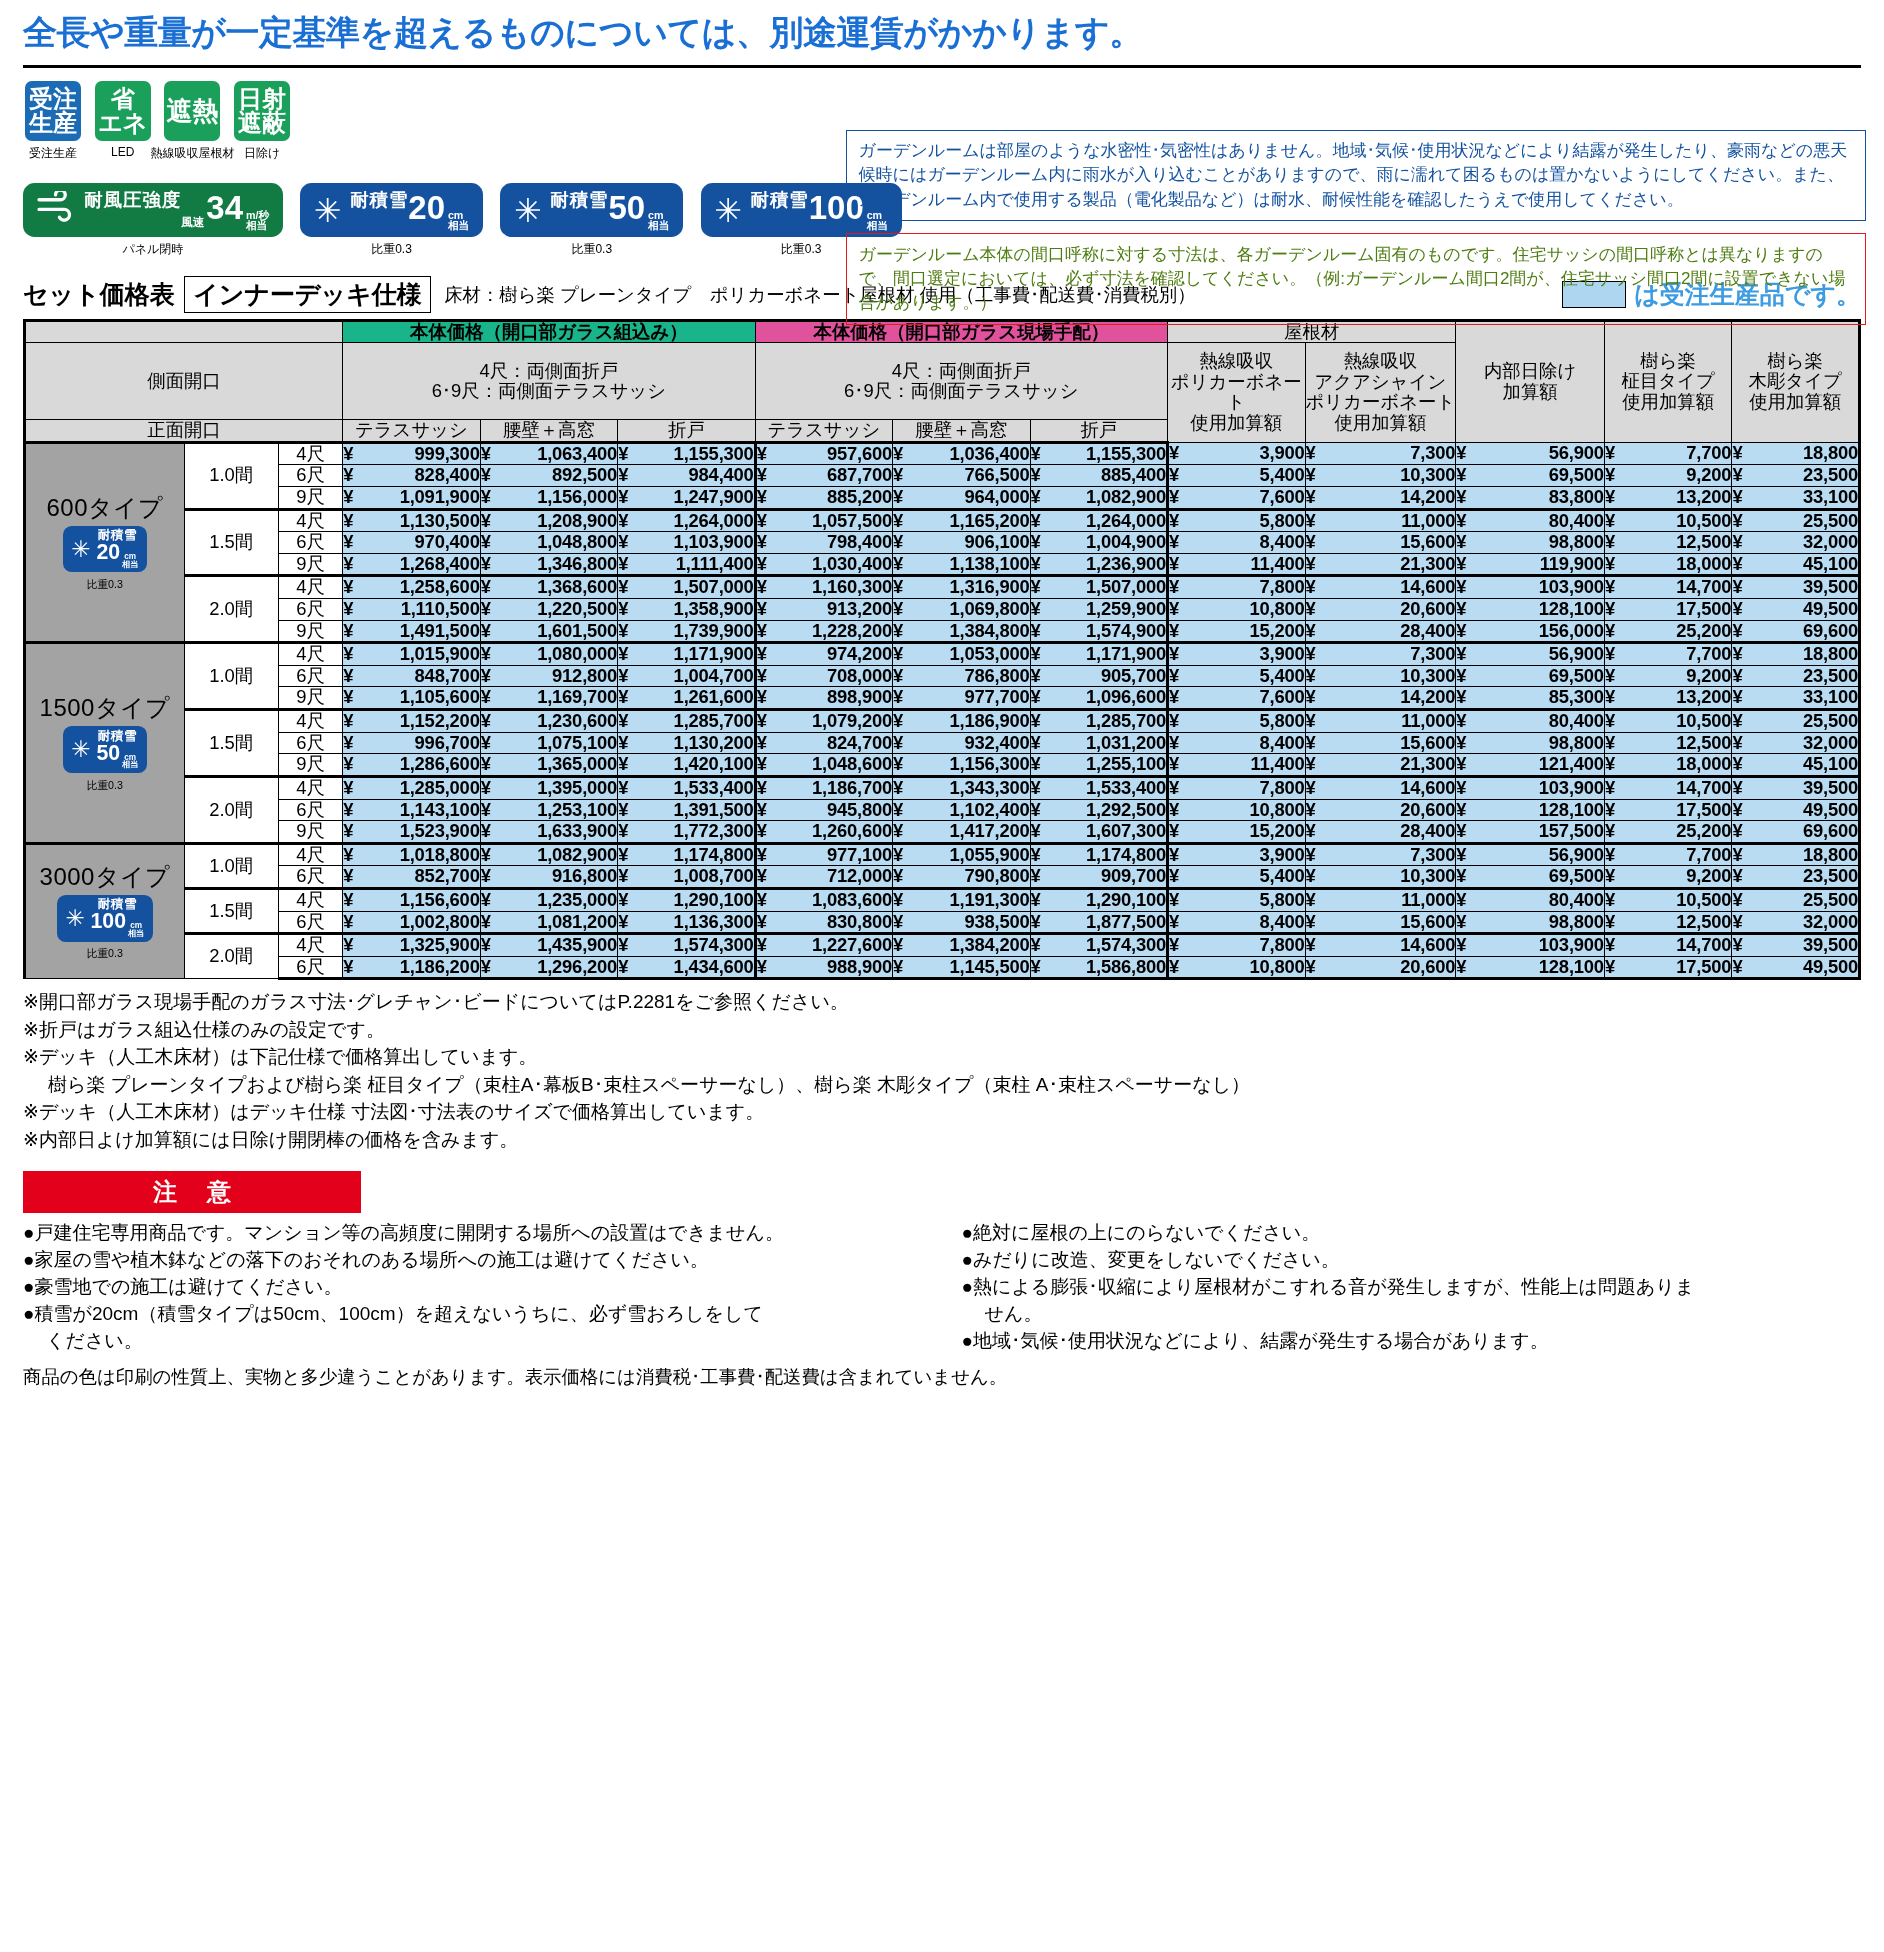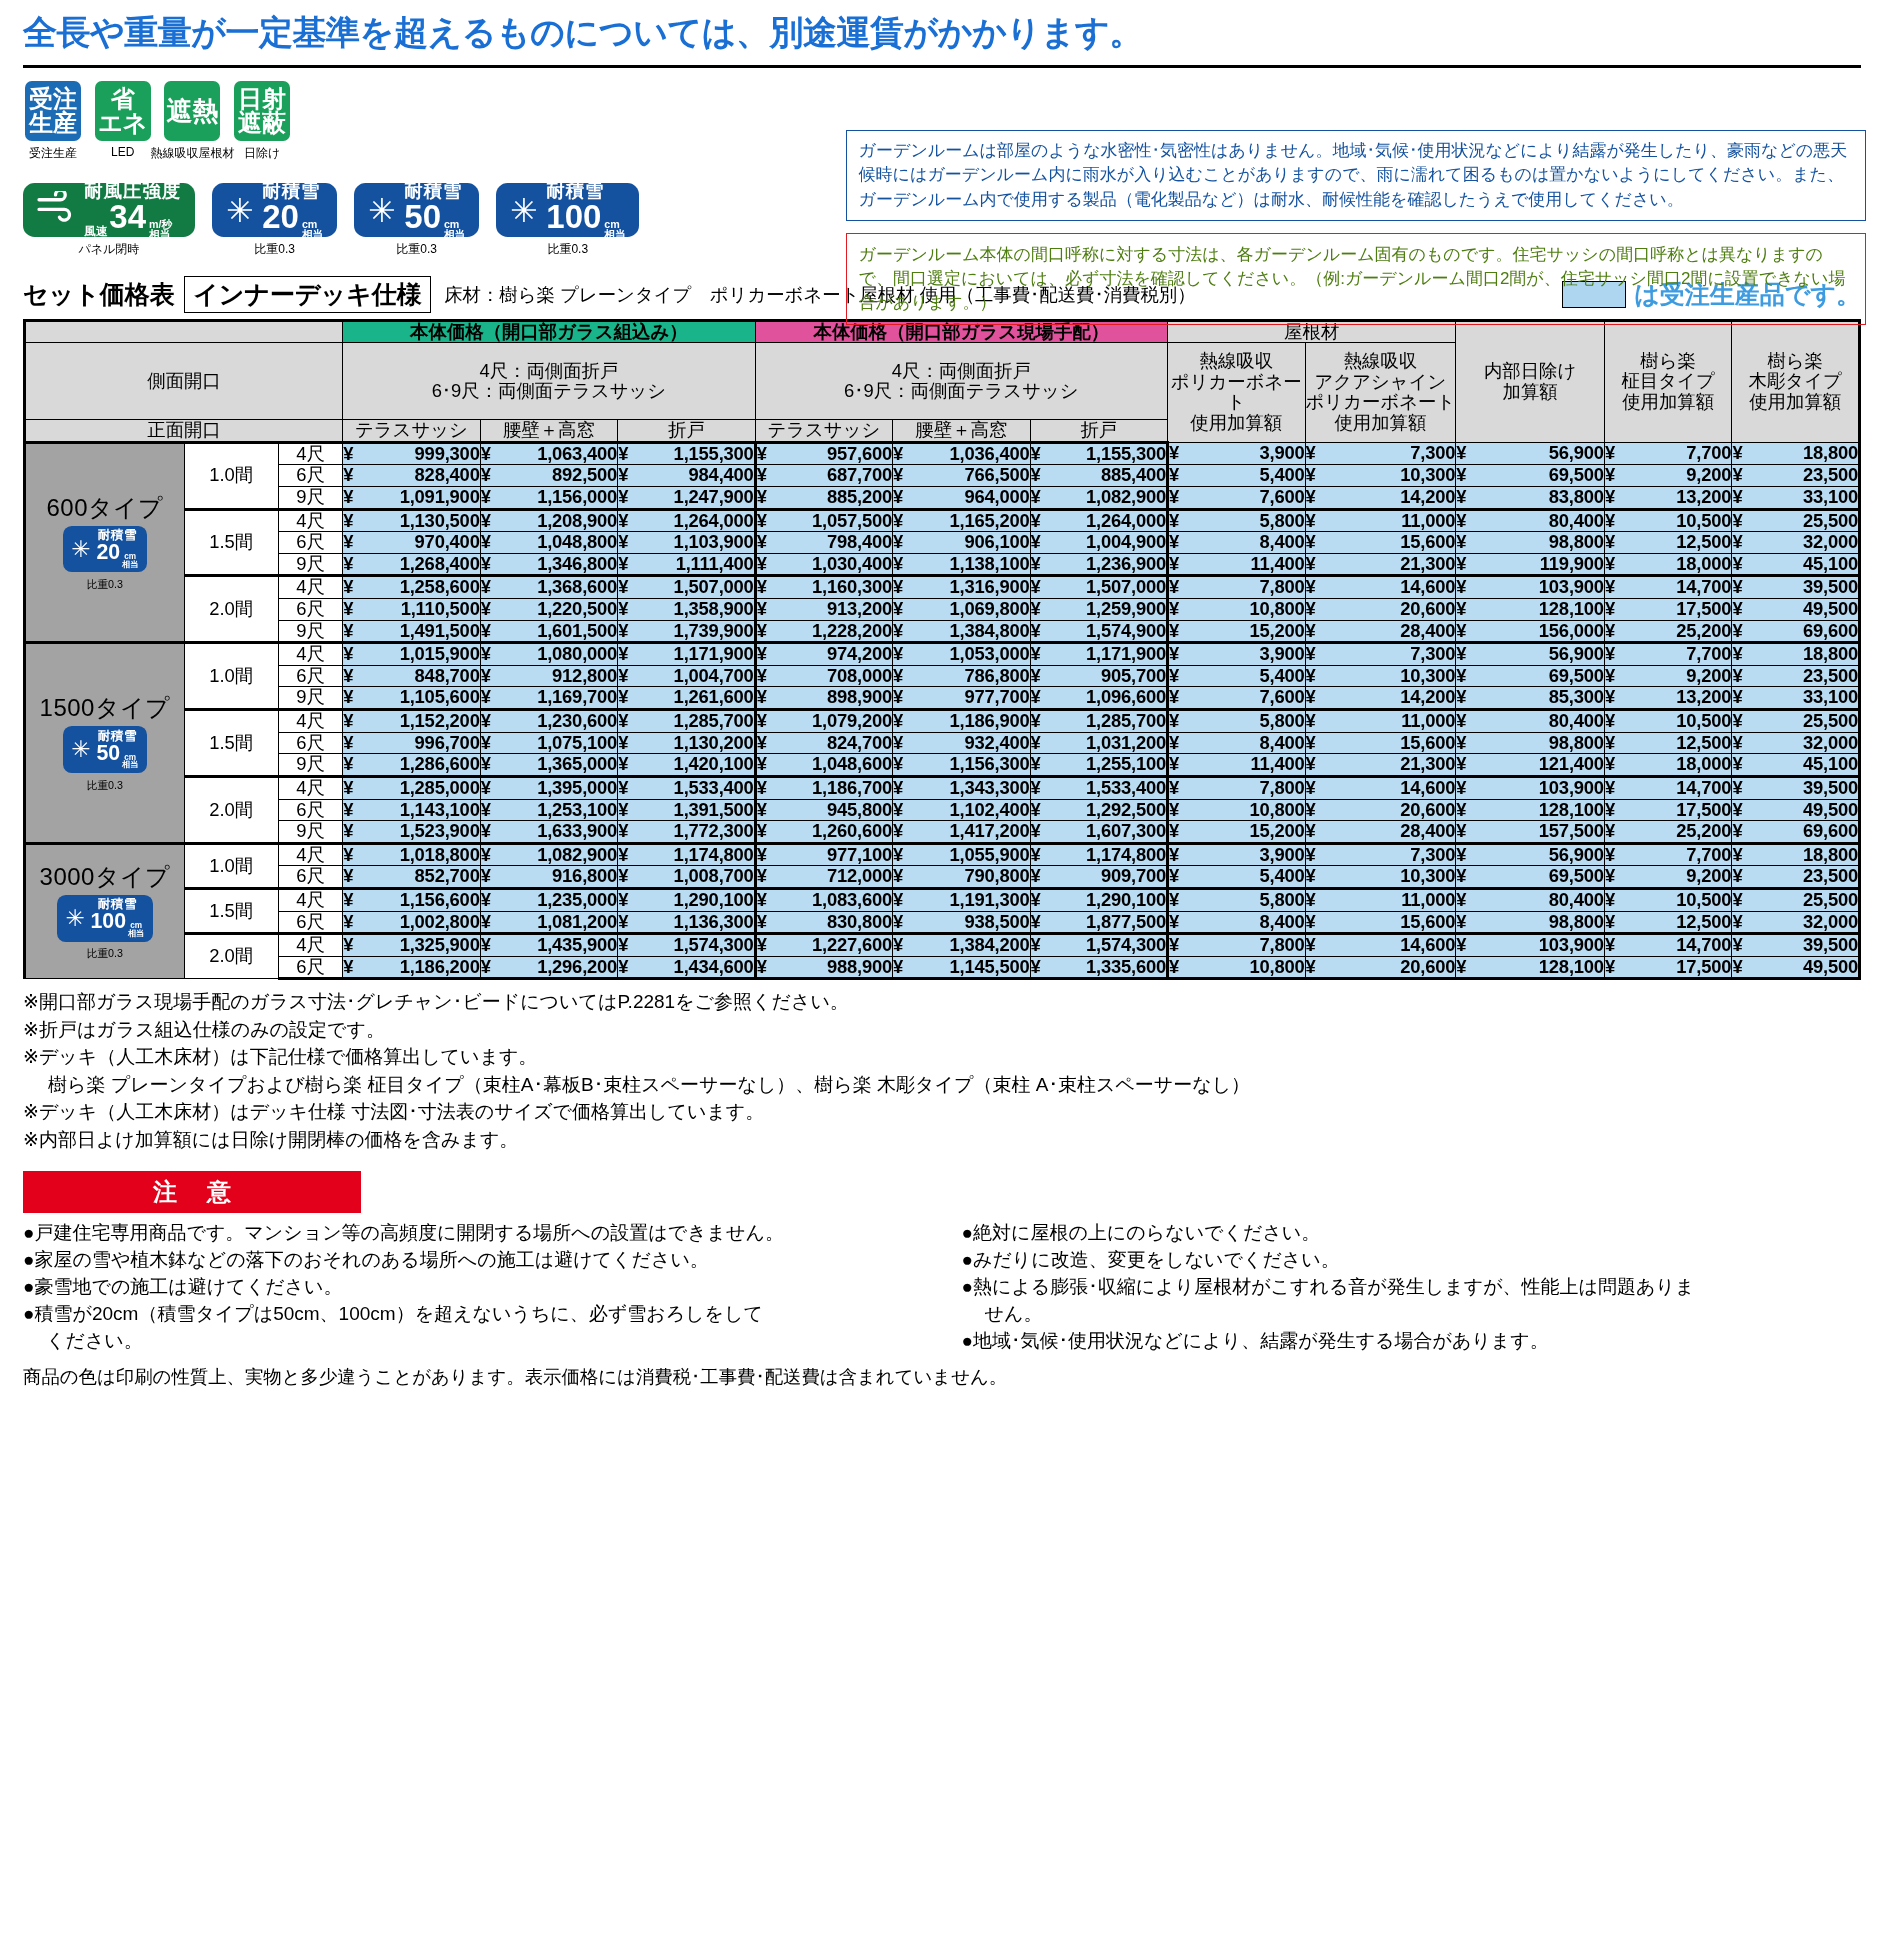--- a/index.html
+++ b/index.html
@@ -37,21 +37,21 @@
   
   .pill-row{display:flex;align-items:flex-start;gap:17.5px;margin-top:21.3px;}
   .pill-col{display:flex;flex-direction:column;align-items:center;}
   .pill{
     border-radius:11.6px;color:#fff;display:flex;align-items:center;
     padding:6.8px 13.6px;height:54px;box-sizing:border-box;
   }
   .pill-green{background:#127a43;}
   .pill-blue{background:#14529f;}
   .pill-ico{font-size:33px;line-height:1;margin-right:8.7px;}
-  .pill-txt{display:flex;flex-direction:column;line-height:1.0;}
+  .pill-txt{display:flex;flex-direction:row;line-height:1.0;}
   .pill-l1{font-size:18.4px;font-weight:bold;letter-spacing:1px;}
   .pill-l2{font-size:29px;font-weight:bold;display:flex;align-items:baseline;}
   .pill-sub{font-size:10.7px;font-weight:bold;line-height:0.95;margin-left:2.9px;display:flex;flex-direction:column;}
   .pill-pre{font-size:11.6px;font-weight:bold;align-self:flex-end;margin-right:1.9px;margin-bottom:2.9px;}
   .pill-cap{font-size:12px;margin-top:3.9px;color:#000;text-align:center;white-space:nowrap;}
 
   
   .notes{position:absolute;right:18px;top:62px;width:1020px;}
   .note-box{border:1.9px solid #14529f;color:#14529f;padding:8.7px 11.6px;font-size:17px;line-height:1.42;box-sizing:border-box;}
   .note-box-red{border:1.9px solid #e11b22;color:#4d7c0f;padding:8.7px 11.6px;font-size:17px;line-height:1.42;margin-top:11.6px;box-sizing:border-box;}
@@ -2008,21 +2008,21 @@
             </td>
             <td class="cell-money thickb">
               <div class="money">
                 <span class="yen">¥</span>
                 <span>1,145,500</span>
               </div>
             </td>
             <td class="cell-money thickr thickb">
               <div class="money">
                 <span class="yen">¥</span>
-                <span>1,335,600</span>
+                <span>1,586,800</span>
               </div>
             </td>
             <td class="cell-money thickb">
               <div class="money">
                 <span class="yen">¥</span>
                 <span>10,800</span>
               </div>
             </td>
             <td class="cell-money thickb">
               <div class="money">

